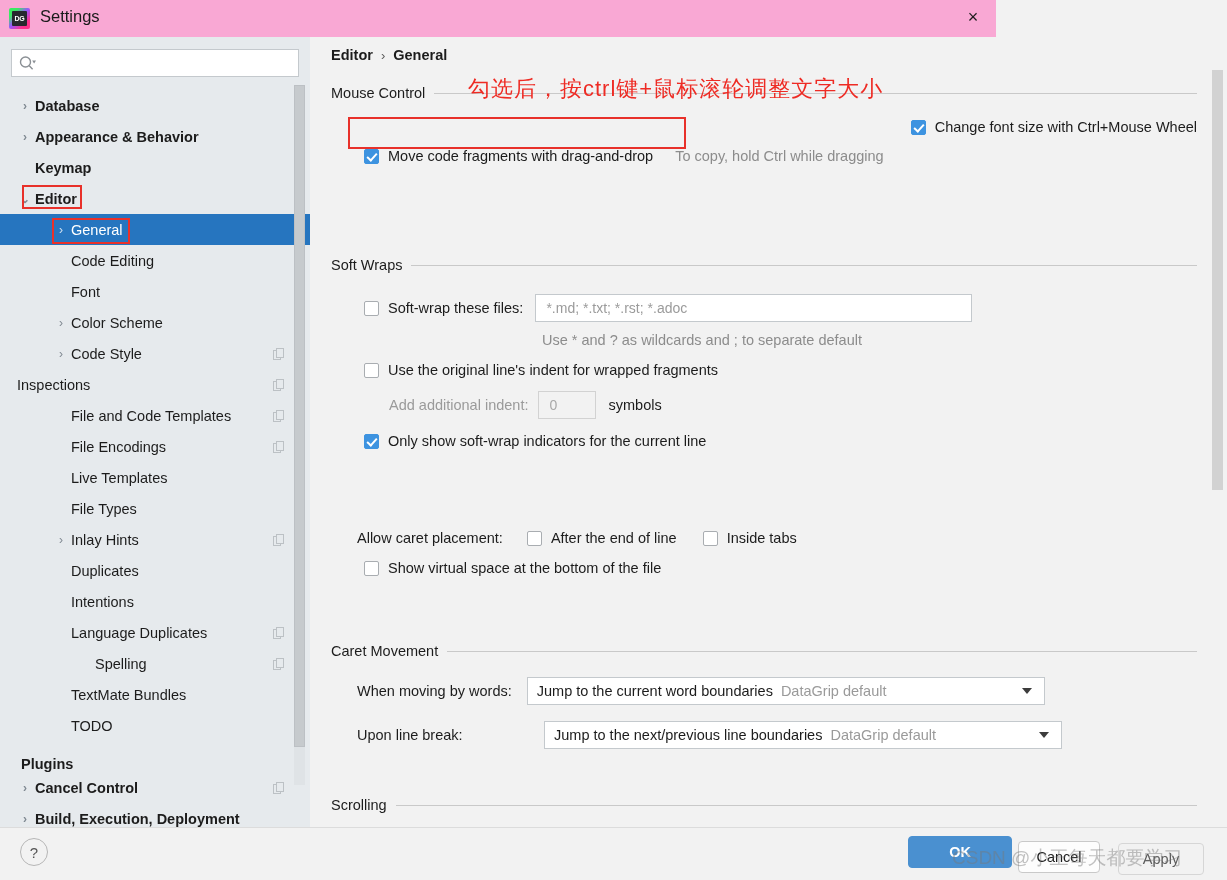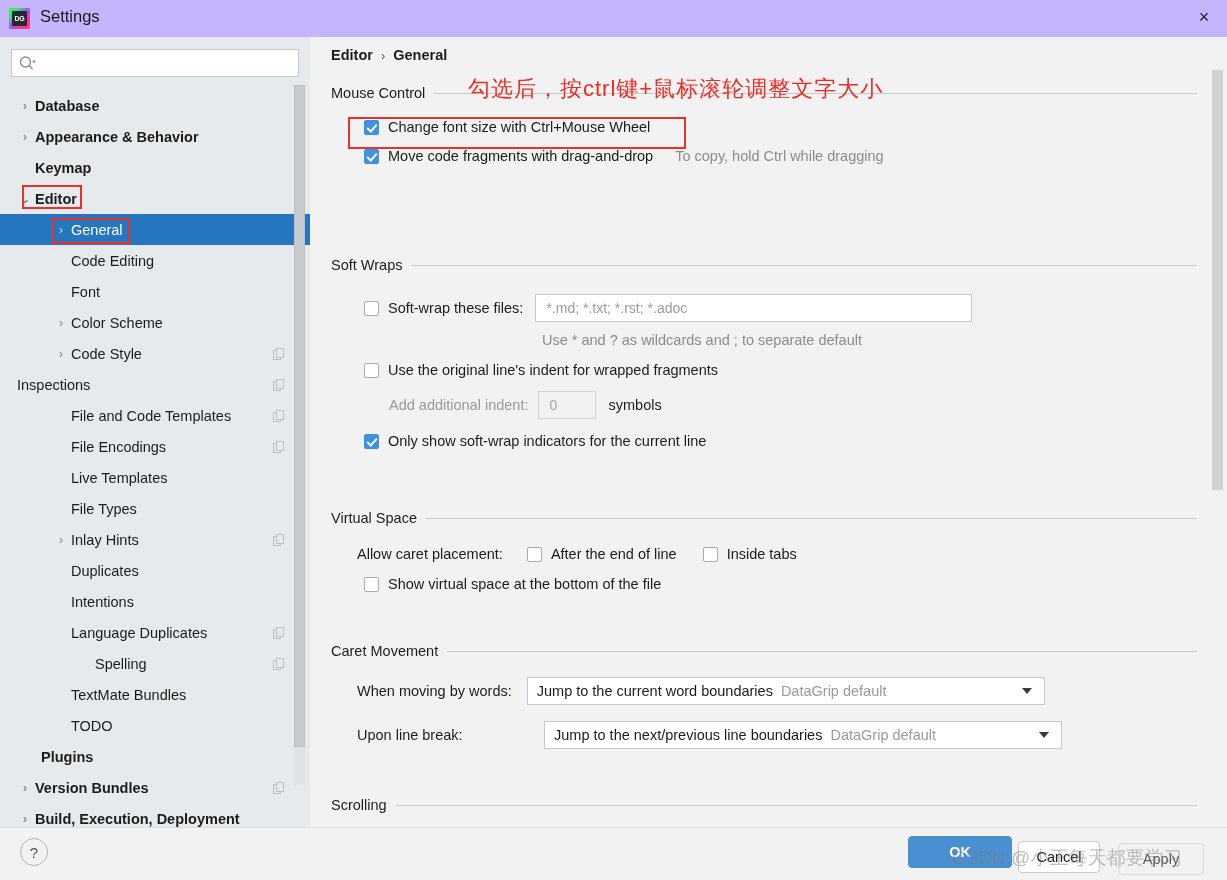--- a/index.html
+++ b/index.html
@@ -13,22 +13,22 @@
   .window {
     position: relative;
     width: 1227px; height: 880px;
     background: #f2f2f2;
     box-sizing: border-box;
   }
 
   
   .titlebar {
     position: absolute; left: 0; top: 0;
-    width: 1227px; height: 37px;
-    background: #c4b5fd;
+    width: 996px; height: 37px;
+    background: #f9a8d4;
     display: flex; align-items: center;
   }
   .dg-logo {
     position: absolute; left: 9px; top: 8px;
     width: 21px; height: 21px;
     border-radius: 2px;
     background:
       linear-gradient(135deg, #3bea62 0%, #3bea62 22%, #9a55ff 48%, #ff318c 78%, #ff318c 100%);
     display: flex; align-items: center; justify-content: center;
   }
@@ -455,27 +455,27 @@
             </svg></span>
         </div>
         <div class="tree-row" style="padding-left: 54px;">
           <span class="tw empty">›</span>
           <span class="tree-label">TextMate Bundles</span>
         </div>
         <div class="tree-row" style="padding-left: 54px;">
           <span class="tw empty">›</span>
           <span class="tree-label">TODO</span>
         </div>
-        <div class="tree-row bold" style="padding-left: 24px;">
+        <div class="tree-row bold" style="padding-left: 4px; align-items: flex-end;">
           <span class="tw empty">›</span>
           <span class="tree-label">Plugins</span>
         </div>
         <div class="tree-row bold" style="padding-left: 18px;">
           <span class="tw">›</span>
-          <span class="tree-label">Version Bundles</span>
+          <span class="tree-label">Cancel Control</span>
           <span class="copy-icon"><svg width="12" height="12" viewBox="0 0 12 12">
               <rect x="0.5" y="2.5" width="7" height="9" fill="none" stroke="#9aa0a6"></rect>
               <rect x="3.5" y="0.5" width="7" height="9" fill="#e6eaed" stroke="#9aa0a6"></rect>
             </svg></span>
         </div>
         <div class="tree-row bold" style="padding-left: 18px;">
           <span class="tw">›</span>
           <span class="tree-label">Build, Execution, Deployment</span>
         </div>
       </div>
@@ -493,21 +493,21 @@
       <span>Editor</span>
       <span class="crumb-sep">›</span>
       <span>General</span>
     </div>
 
     <div class="section" style="top:48px;">
       <div class="section-head">
         <span>Mouse Control</span>
         <span class="section-rule"></span>
       </div>
-      <div class="row" style="margin-top:18px; margin-left:33px;">
+      <div class="row" style="margin-top:18px; margin-left:33px;justify-content:flex-end;">
         <span class="cb checked"></span>
         <span class="cb-label">Change font size with Ctrl+Mouse Wheel</span>
       </div>
       <div class="row" style="margin-top:13px; margin-left:33px;">
         <span class="cb checked"></span>
         <span class="cb-label">Move code fragments with drag-and-drop</span>
         <span class="hint" style="margin-left:22px;">To copy, hold Ctrl while dragging</span>
       </div>
     </div>
 
@@ -537,24 +537,20 @@
         </span>
         <span class="field-label" style="margin-left:12px;">symbols</span>
       </div>
       <div class="row" style="margin-top:14px; margin-left:33px;">
         <span class="cb checked"></span>
         <span class="cb-label">Only show soft-wrap indicators for the current line</span>
       </div>
     </div>
 
     <div class="section" style="top:473px;">
-      <div class="section-head">
-        <span>Virtual Space</span>
-        <span class="section-rule"></span>
-      </div>
       <div class="row" style="margin-top:20px; margin-left:26px;">
         <span class="field-label">Allow caret placement:</span>
         <span class="cb" style="margin-left:24px;"></span>
         <span class="cb-label">After the end of line</span>
         <span class="cb" style="margin-left:26px;"></span>
         <span class="cb-label">Inside tabs</span>
       </div>
       <div class="row" style="margin-top:14px; margin-left:33px;">
         <span class="cb"></span>
         <span class="cb-label">Show virtual space at the bottom of the file</span>

